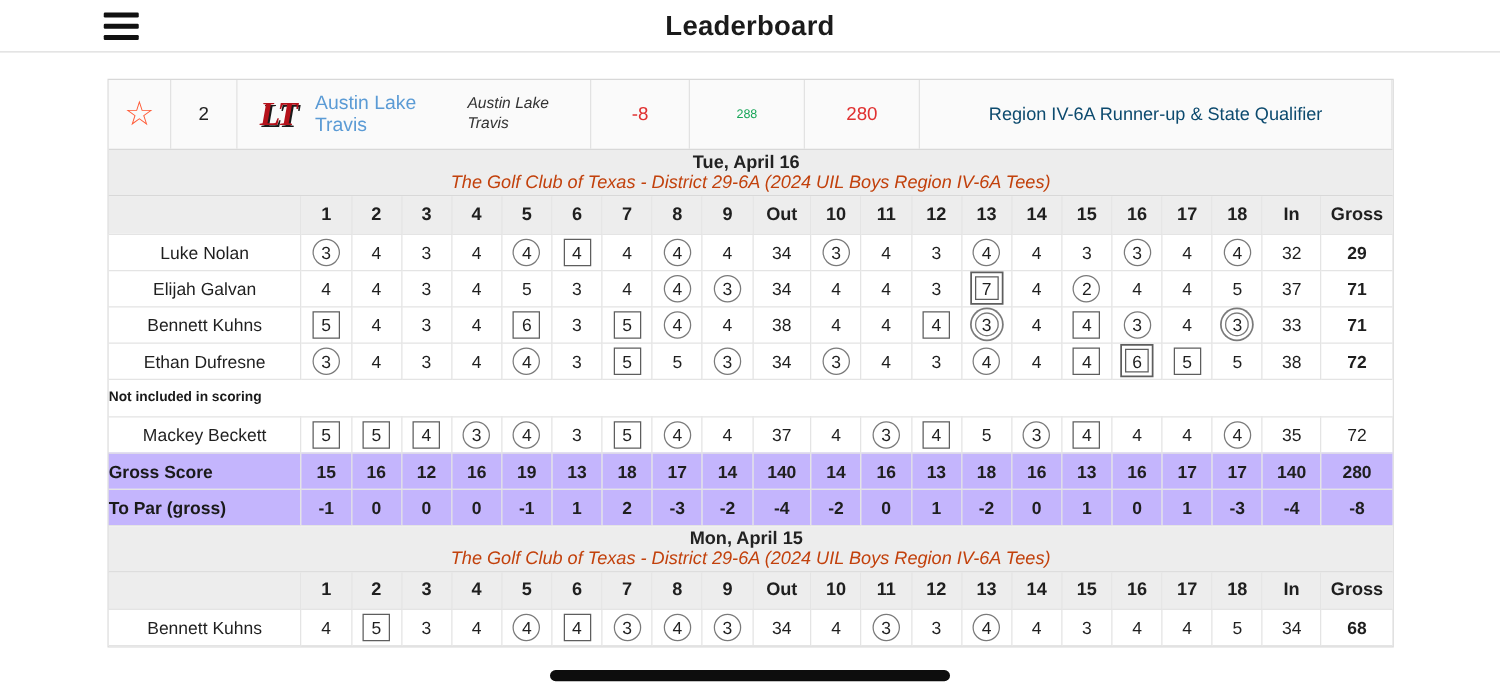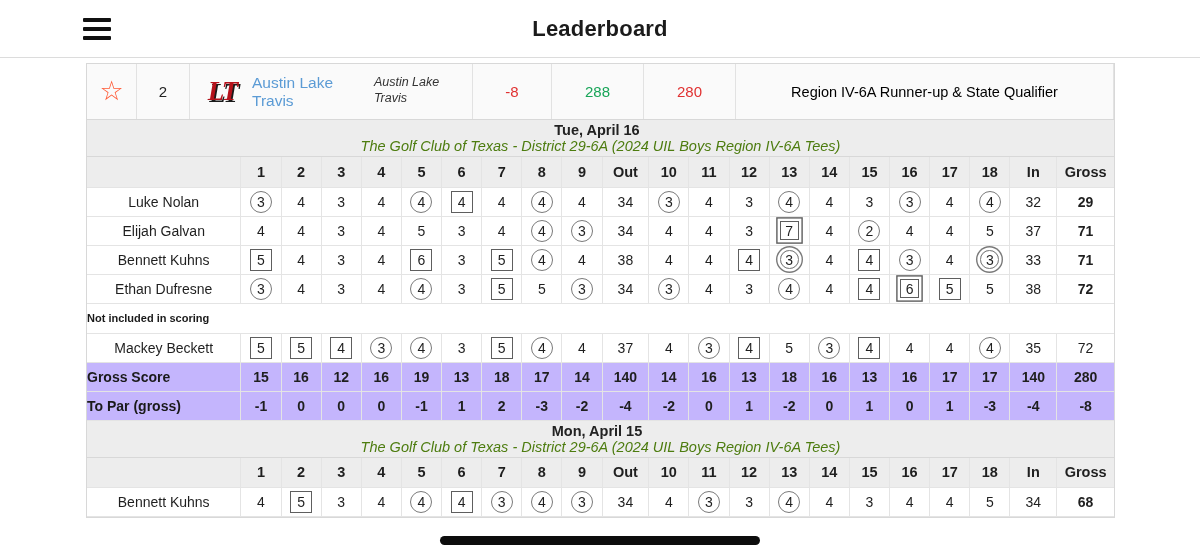--- a/index.html
+++ b/index.html
@@ -7,21 +7,21 @@
     margin: 0; padding: 0;
     width: 1200px; height: 554px;
     background: #ffffff;
     font-family: "Liberation Sans", sans-serif;
     overflow: hidden;
   }
   #app { position: relative; width: 1200px; height: 554px; background:#fff; }
 
   
   .topbar {
-    height: 58px; width: 1200px;
+    height: 42px; width: 1200px;
     background: #ffffff;
     border-bottom: 1px solid #dcdcdc;
     display: flex; align-items: center;
     position: relative;
   }
   .hamburger {
     position: absolute; left: 83px; top: 50%; transform: translateY(-50%);
     width: 28px; height: 22px;
     display: flex; flex-direction: column; justify-content: space-between;
     cursor: pointer;
@@ -56,34 +56,34 @@
     display: flex; align-items: center; justify-content: center;
     font-family: "Liberation Serif", serif;
     font-style: italic; font-weight: bold; font-size: 27px;
     color: #b5121b; letter-spacing: -2px;
     text-shadow: 1.5px 1.5px 0 #1a1a1a;
   }
   .team-names { display:flex; flex-direction: row; justify-content:center; }
   .team-name { font-size: 15.5px; color: #5b9bd5; line-height: 1.15; }
   .team-sub { font-size: 12.5px; color: #333; font-style: italic; line-height: 1.3; }
   .cell-topar { width: 79px; justify-content: center; color:#e03131; font-size: 15px; }
-  .cell-today { width: 92px; justify-content: center; color:#18a558; font-size: 15px; }
+  .cell-today { width: 92px; justify-content: center; color:#18a558; font-size: 10px; }
   .cell-score { width: 92px; justify-content: center; color:#e03131; font-size: 15px; }
   .cell-total { width: 52px; justify-content: center; color:#e03131; font-size: 15px; }
-  .cell-note  { flex: 1; justify-content: center; font-size: 14.5px; color: #000000; border-right: none; }
+  .cell-note  { flex: 1; justify-content: center; font-size: 14.5px; color: #0c4a6e; border-right: none; }
 
   
   .round-head {
     height: 37px; background: #ededed;
     border-bottom: 1px solid #d8d8d8;
     display: flex; align-items: center; justify-content: center;
     font-size: 14.5px; color: #222; flex-direction: column;
   }
   .round-head .rh-date { font-weight: bold; margin-right: 7px; }
-  .round-head .rh-course { font-style: italic; color: #4d7c0f; }
+  .round-head .rh-course { font-style: italic; color: #c2410c; }
 
   table.card { width: 100%; border-collapse: collapse; table-layout: fixed; }
   table.card th, table.card td {
     border-right: 1px solid #e4e4e4;
     border-bottom: 1px solid #e4e4e4;
     height: 29px;
     text-align: center;
     font-size: 14px;
     color: #1f1f1f;
     padding: 0;

